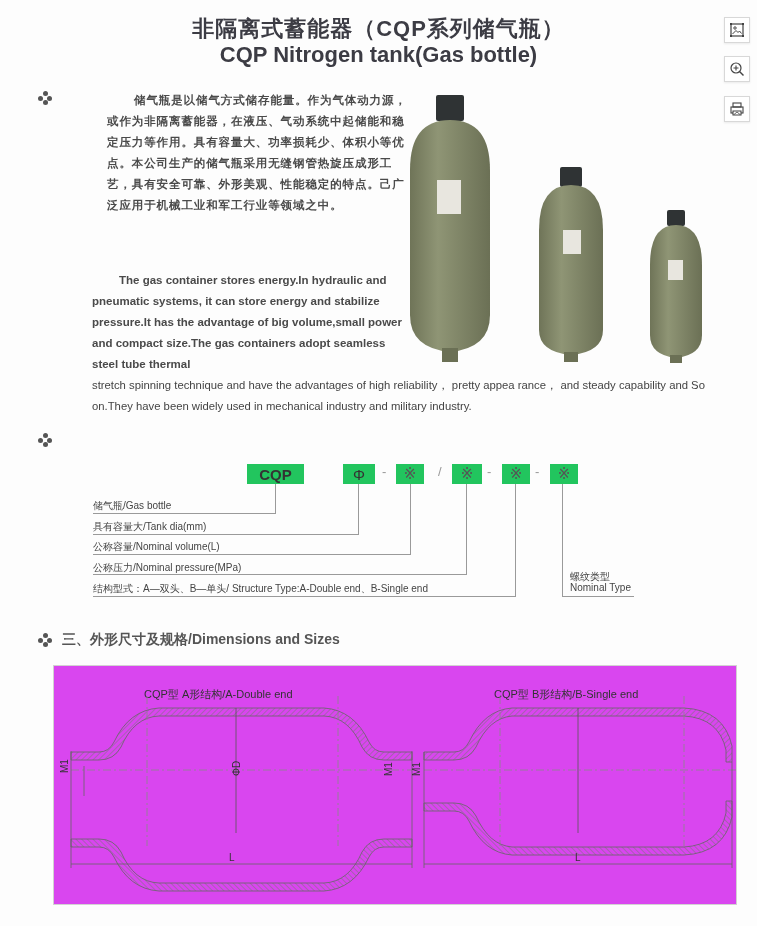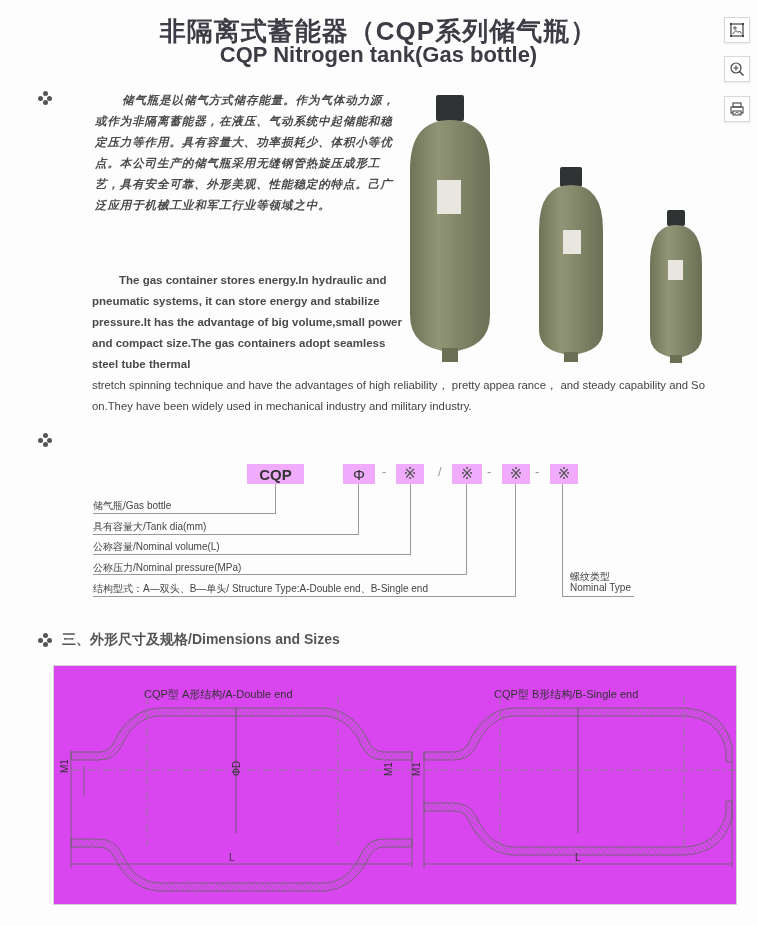--- a/index.html
+++ b/index.html
@@ -1,30 +1,30 @@
 <!DOCTYPE html>
 <html><head>
 <meta charset="utf-8">
 <style>
   html, body { margin:0; padding:0; background:#fdfdfd; }
   body { width:757px; height:926px; position:relative; overflow:hidden;
          font-family:"Liberation Sans", "DejaVu Sans", sans-serif; color:#333; }
   .title { position:absolute; left:0; width:757px; text-align:center; color:#3c3c44; font-weight:bold; }
-  .title.cn { top:14px; font-size:26px; letter-spacing:1px; }
+  .title.cn { top:14px; font-size:22px; letter-spacing:1px; }
   .title.en { top:42px; font-size:22px; }
   .tool { position:absolute; left:724px; width:24px; height:24px; border:1px solid #d8d8d8;
           background:#fff; box-shadow:0 1px 2px rgba(0,0,0,.08); display:flex; align-items:center; justify-content:center; }
   .section-h { position:absolute; left:38px; font-size:14px; font-weight:bold; color:#555; display:flex; align-items:center; }
   .bullet { width:14px; height:14px; position:relative; margin-right:10px; }
   .bullet i { position:absolute; width:5px; height:5px; border-radius:50%; background:#555; }
   .para { position:absolute; font-size:11.5px; line-height:21px; color:#444; }
-  .para.cn { left:95px; top:90px; width:305px; letter-spacing:0.9px; font-weight:bold; color:#4a4a4a;font-style:italic; }
+  .para.cn { left:107px; top:90px; width:305px; letter-spacing:0.9px; font-weight:bold; color:#4a4a4a; }
   .para.en { left:92px; top:270px; width:310px; font-weight:bold; color:#4a4a4a; }
   .para.en2 { left:92px; top:375px; width:650px; font-size:11.3px; color:#444; }
-  .code-box { position:absolute; top:464px; height:20px; background:#f0abfc; display:flex; align-items:center; justify-content:center;
+  .code-box { position:absolute; top:464px; height:20px; background:#22c55e; display:flex; align-items:center; justify-content:center;
               font-weight:bold; color:#333; font-size:15px; }
   .sep { position:absolute; top:464px; font-size:13px; color:#999; }
   .vline { position:absolute; background:#9a9a9a; width:1px; }
   .hline { position:absolute; background:#9a9a9a; height:1px; }
   .code-label { position:absolute; left:93px; font-size:10px; color:#444; }
   .panel { position:absolute; left:53px; top:665px; width:682px; height:238px; background:#d946ef;
            border:1px solid #d2d2d2; }
   .diagram-title { position:absolute; font-size:11px; color:#333; }
 </style>
 </head>

